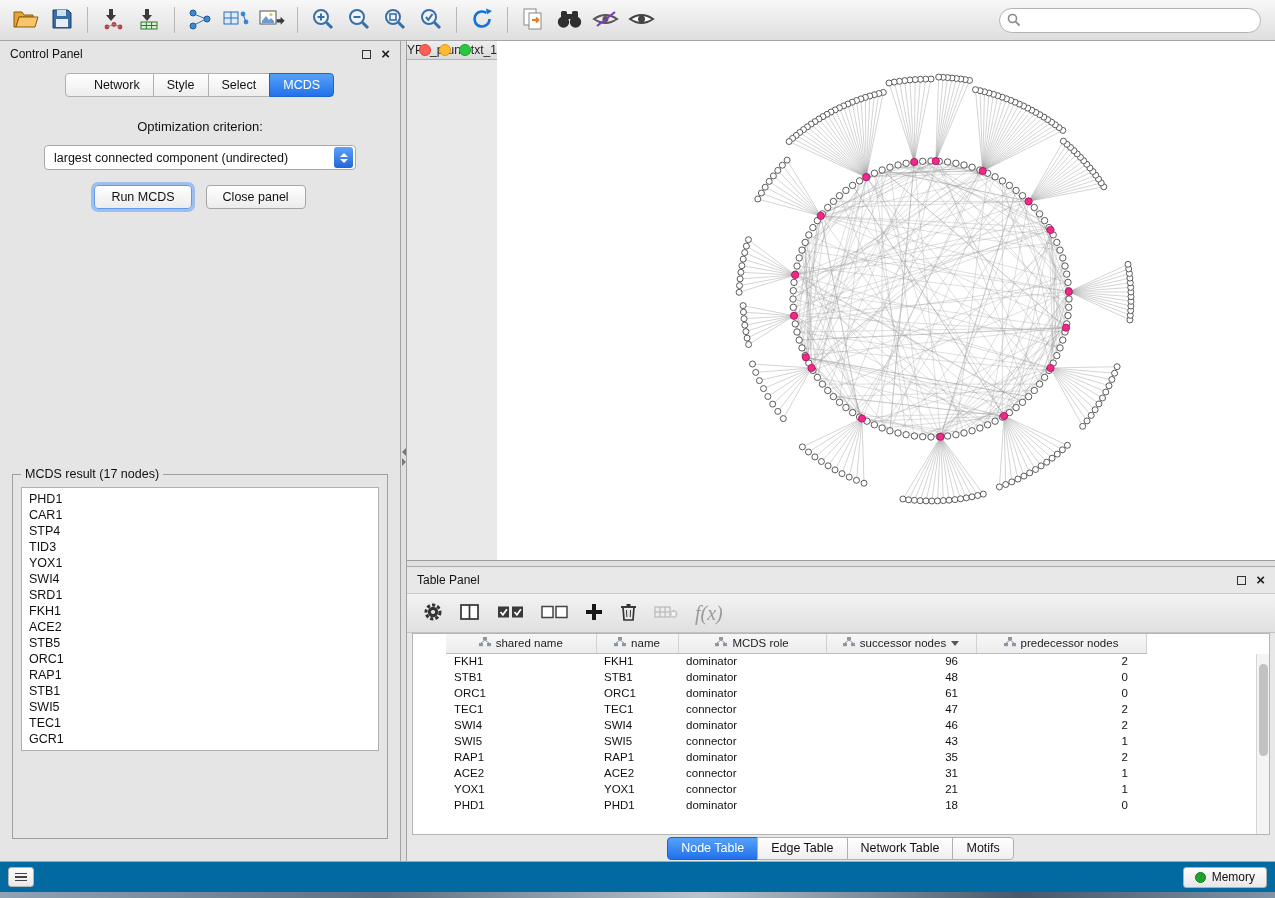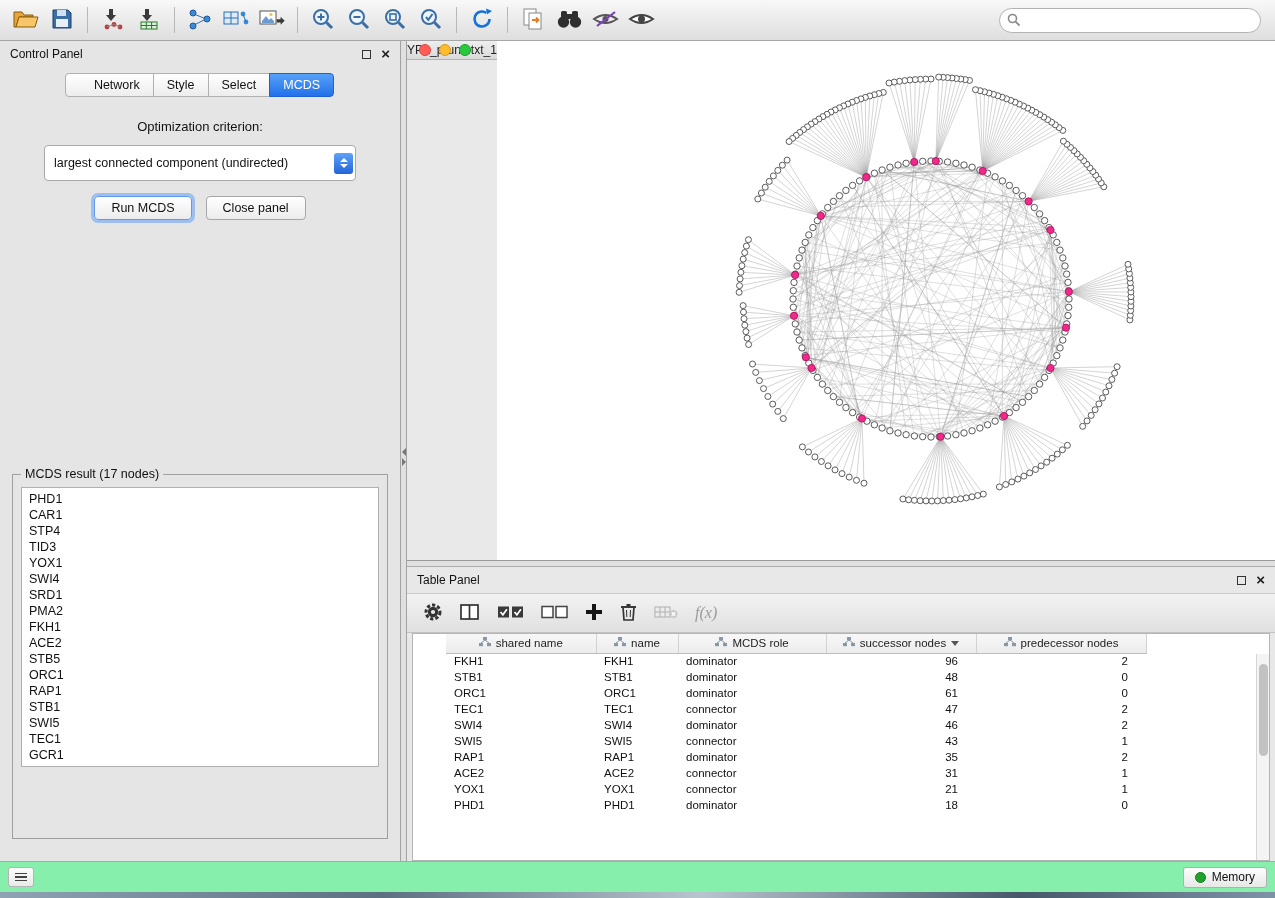--- a/index.html
+++ b/index.html
@@ -27,21 +27,21 @@
   .win-float { width:9px; height:9px; border:1.4px solid #333; display:inline-block; margin-right:10px; cursor:pointer; }
   .win-close { font-size:15px; font-weight:bold; color:#222; line-height:10px; cursor:pointer; }
   .cp-tabs { display:flex; justify-content:center; margin-top:6px; flex:0 0 auto; }
   .cp-tab { border:1px solid #b0b0b0; background:linear-gradient(#ffffff,#ededed); padding:4px 13px;
     font-size:12.5px; margin-left:-1px; cursor:pointer; font-family:inherit; color:#111; }
   .cp-tab:first-child { border-radius:4px 0 0 4px;padding-left:28px; }
   .cp-tab:last-child { border-radius:0 4px 4px 0; }
   .cp-tab.active { background:linear-gradient(#57a1f8,#2271ea); color:#fff; border-color:#1d63cf; }
   .cp-body { flex:1; display:flex; flex-direction:column; align-items:center; padding-top:22px; min-height:0; }
   .opt-label { font-size:13px; color:#111; }
-  .criterion { width:312px; height:36px; margin-top:11px; background:#fff; border:1px solid #a9a9a9;
+  .criterion { width:312px; height:25px; margin-top:11px; background:#fff; border:1px solid #a9a9a9;
     border-radius:4px; display:flex; align-items:center; cursor:pointer; }
   .criterion .val { flex:1; font-size:12.5px; padding-left:9px; color:#111; white-space:nowrap; }
   .criterion .stepper { width:19px; height:21px; margin-right:2px; border-radius:3px;
     background:linear-gradient(#5ea3f7,#2065d8); display:flex; flex-direction:column; align-items:center; justify-content:center; gap:2px; }
   .criterion .stepper i { width:0; height:0; border-left:4px solid transparent; border-right:4px solid transparent; }
   .criterion .stepper i.up { border-bottom:4px solid #fff; }
   .criterion .stepper i.dn { border-top:4px solid #fff; }
   .cp-buttons { display:flex; gap:14px; margin-top:15px;align-items:center; }
   .btn { font-family:inherit; font-size:12.5px; padding:4px 16px; background:linear-gradient(#ffffff,#ececec);
     border:1px solid #a6a6a6; border-radius:4px; cursor:pointer; color:#111; }
@@ -75,41 +75,41 @@
   .net-canvas { flex:1; background:#ffffff; position:relative; overflow:hidden; }
   .net-canvas svg { display:block; }
 
   .hsplit { height:6px; flex:0 0 6px; background:#e0e0e0; border-bottom:1px solid #aaa; cursor:row-resize; }
 
   
   .table-panel { flex:1; display:flex; flex-direction:column; background:#e8e8e8; min-height:0; }
   .tp-toolbar { height:40px; flex:0 0 40px; background:linear-gradient(#f3f3f3,#e0e0e0); border-top:1px solid #c9c9c9;
     border-bottom:1px solid #c2c2c2; display:flex; align-items:center; padding-left:16px; gap:17px; }
   .tp-tool { background:transparent; border:none; cursor:pointer; display:flex; align-items:center; }
-  .fx { font-family:"Liberation Serif", serif; font-style:italic; font-size:16px; color:#9a9a9a; }
+  .fx { font-family:"Liberation Serif", serif; font-style:italic; font-size:20px; color:#9a9a9a; }
   .table-wrap { flex:1; margin:0 5px; background:#fff; border:1px solid #b5b5b5; position:relative; overflow:hidden; }
   table.data { border-collapse:collapse; width:100%; table-layout:fixed;margin-left:33px; }
   table.data th { height:19px; background:linear-gradient(#f7f7f7,#ececec); border-right:1px solid #d2d2d2;
     border-bottom:1px solid #bdbdbd; font-size:11.5px; font-weight:normal; color:#222; text-align:center; cursor:pointer; }
   table.data th.filler, table.data td.filler { background:#fff; border:none; border-bottom:1px solid transparent; cursor:default; }
   table.data th .th-inner { display:flex; align-items:center; justify-content:center; gap:5px; }
   .sort-chev { width:0; height:0; border-left:4px solid transparent; border-right:4px solid transparent; border-top:5px solid #555; display:inline-block; }
   table.data td { height:16px; font-size:11.5px; color:#111; padding:0 8px; white-space:nowrap; overflow:hidden; }
   table.data td.num { text-align:right; padding-right:18px; }
   .vscroll { position:absolute; top:20px; right:0; bottom:0; width:13px; background:#f4f4f4; border-left:1px solid #d5d5d5; cursor:pointer; }
   .vscroll .thumb { position:absolute; top:10px; left:1.5px; width:9px; height:92px; background:#c2c2c2; border-radius:5px; }
   .tp-tabs { height:26px; flex:0 0 26px; display:flex; justify-content:center; align-items:center; }
   .tp-tab { border:1px solid #b0b0b0; background:linear-gradient(#ffffff,#efefef); padding:3.5px 13px; font-size:12.5px;
     margin-left:-1px; cursor:pointer; font-family:inherit; color:#111; }
   .tp-tab:first-child { border-radius:4px 0 0 4px; }
   .tp-tab:last-child { border-radius:0 4px 4px 0; }
   .tp-tab.active { background:linear-gradient(#57a1f8,#2271ea); color:#fff; border-color:#1d63cf; }
 
   
-  .statusbar { height:31px; flex:0 0 31px; background:#86efac; border-top:1px solid #a8a8a8;
+  .statusbar { height:31px; flex:0 0 31px; background:#0369a1; border-top:1px solid #a8a8a8;
     display:flex; align-items:center; padding:0 8px; }
   .menu-btn { width:26px; height:20px; border:1px solid #b5b5b5; border-radius:3px; background:linear-gradient(#fdfdfd,#e9e9e9);
     display:flex; flex-direction:column; justify-content:center; gap:2px; align-items:center; cursor:pointer; }
   .menu-btn i { width:12px; height:1.6px; background:#444; display:block; }
   .memory-btn { margin-left:auto; display:flex; align-items:center; gap:6px; border:1px solid #b0b0b0; border-radius:3px;
     background:linear-gradient(#fdfdfd,#e7e7e7); padding:2.5px 11px; font-size:12px; color:#111; cursor:pointer; font-family:inherit; }
   .mem-dot { width:11px; height:11px; border-radius:50%; background:#1fa32a; border:1px solid #157a1e; display:inline-block; }
 
   .desktop-strip { height:6px; flex:0 0 6px; background:linear-gradient(90deg,#8fa3b5,#5d7081 30%,#b8c4ce 55%,#46586a 80%,#7e93a6); }
 </style>
@@ -286,21 +286,20 @@
         <fieldset class="mcds-fieldset">
           <legend>MCDS result (17 nodes)</legend>
           <div class="mcds-list">
               <div class="mcds-item">PHD1</div>
               <div class="mcds-item">CAR1</div>
               <div class="mcds-item">STP4</div>
               <div class="mcds-item">TID3</div>
               <div class="mcds-item">YOX1</div>
               <div class="mcds-item">SWI4</div>
               <div class="mcds-item">SRD1</div>
-              <div class="mcds-item">PMA2</div>
               <div class="mcds-item">FKH1</div>
               <div class="mcds-item">ACE2</div>
               <div class="mcds-item">STB5</div>
               <div class="mcds-item">ORC1</div>
               <div class="mcds-item">RAP1</div>
               <div class="mcds-item">STB1</div>
               <div class="mcds-item">SWI5</div>
               <div class="mcds-item">TEC1</div>
               <div class="mcds-item">GCR1</div>
             </div>
@@ -1262,20 +1261,26 @@
                   <td class="num">18</td>
                   <td class="num">0</td>
                   <td class="filler"></td>
                 </tr>
               </tbody>
           </table>
           <div class="vscroll">
               <div class="thumb"></div>
             </div>
         </div>
+        <div class="tp-tabs">
+            <button class="tp-tab active">Node Table</button>
+            <button class="tp-tab">Edge Table</button>
+            <button class="tp-tab">Network Table</button>
+            <button class="tp-tab">Motifs</button>
+          </div>
       </div>
 
     </div>
   </div>
 
   <div class="statusbar">
     <button class="menu-btn">
         <span style="display:flex;flex-direction:column;gap:2px;">
           <i style="width:12px;height:1.6px;background:#444;display:block"></i>
           <i style="width:12px;height:1.6px;background:#444;display:block"></i>

